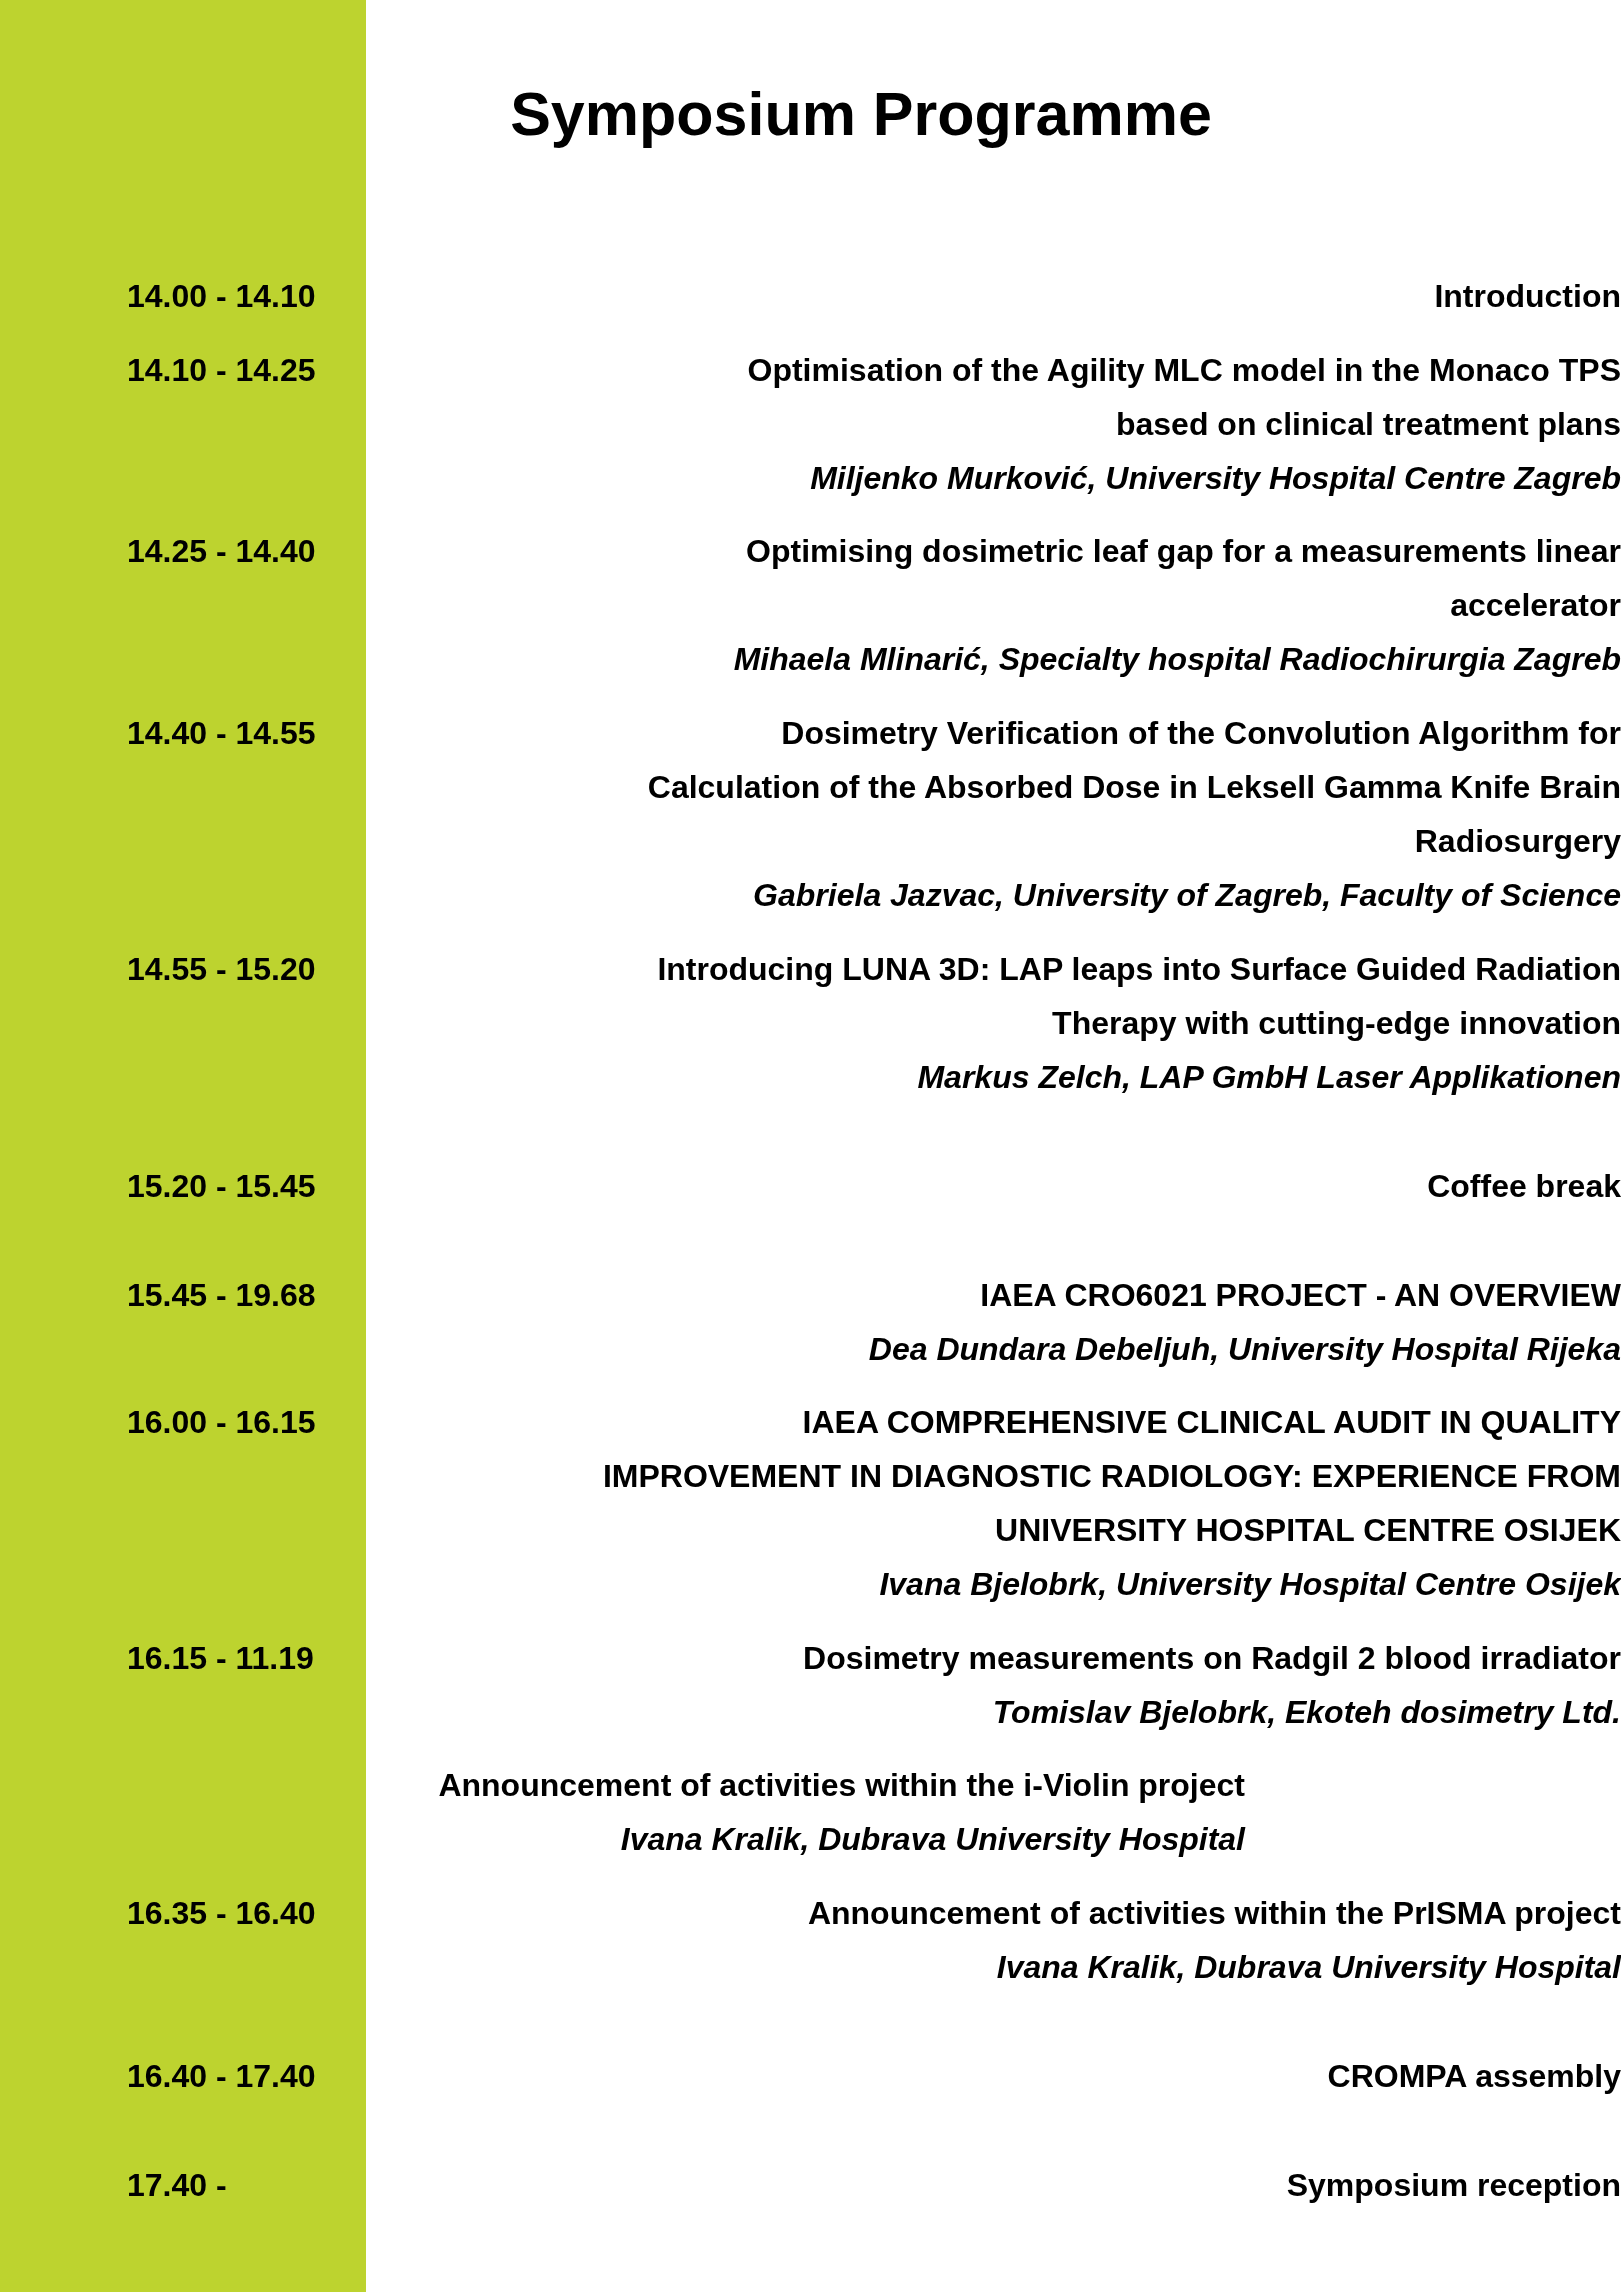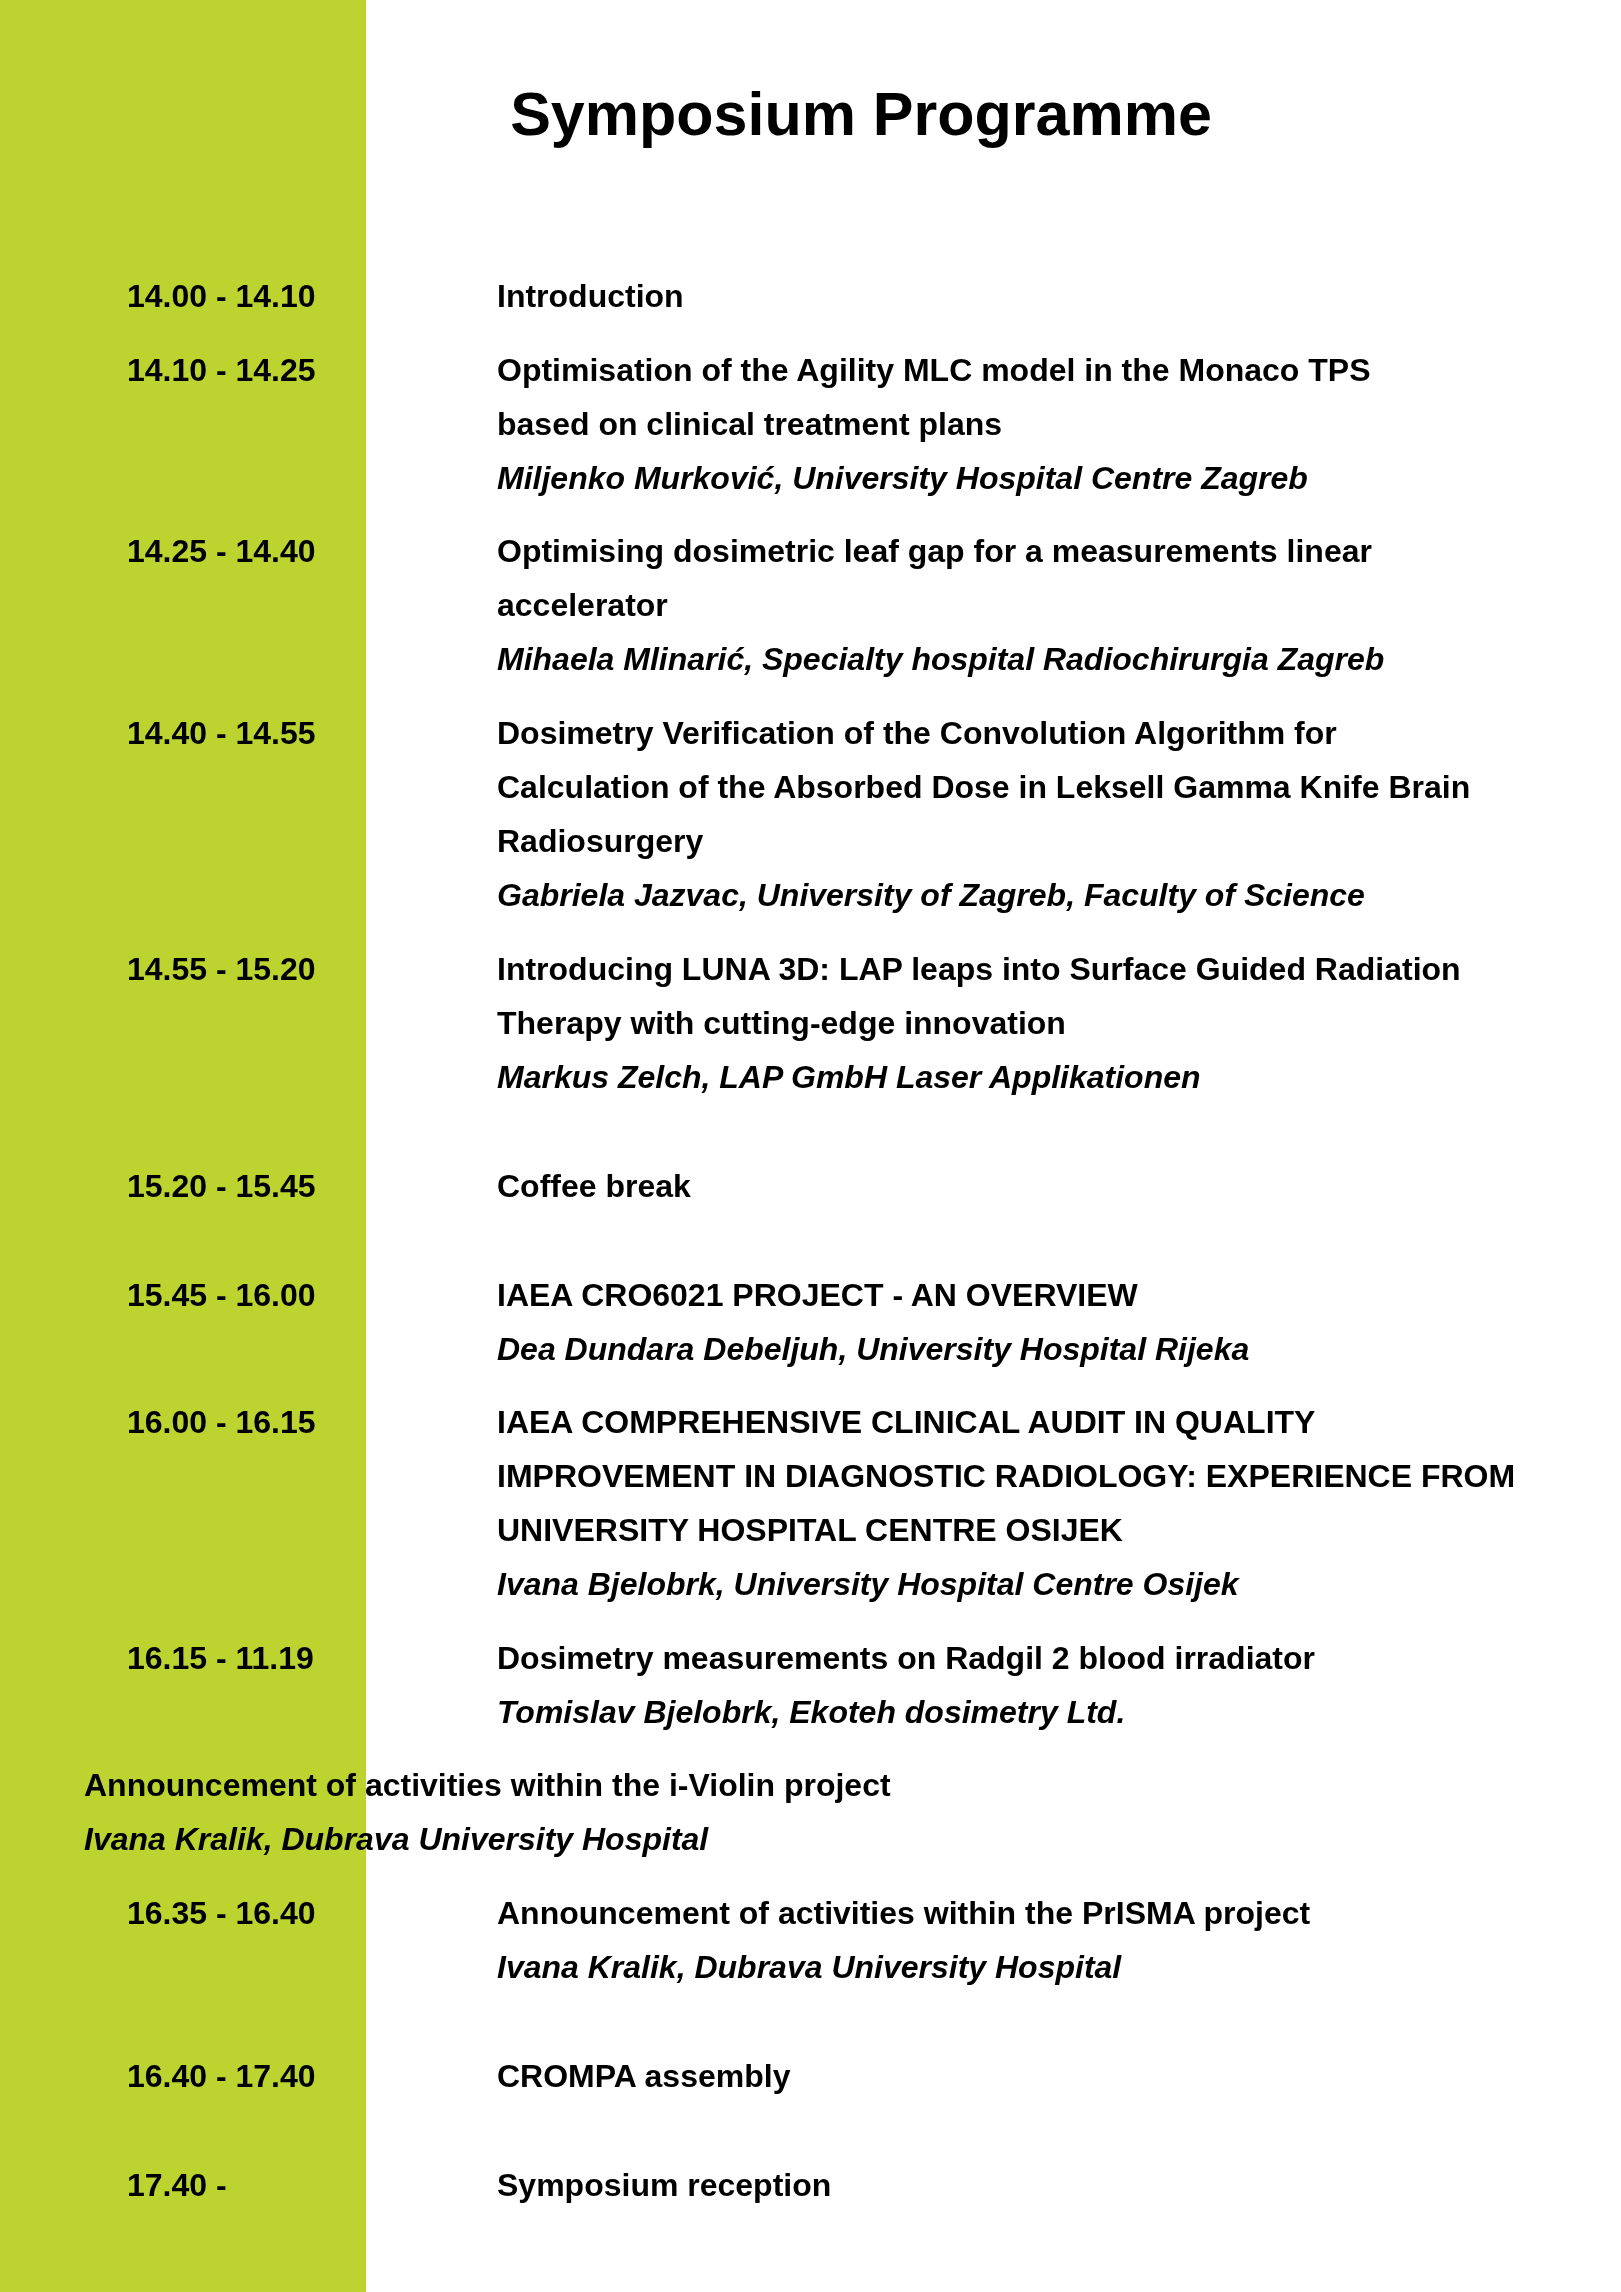--- a/index.html
+++ b/index.html
@@ -52,22 +52,23 @@
   .time {
     flex: none;
     width: 238px;
     padding-left: 127px;
     font-weight: bold;
     font-size: 32px;
     line-height: 54px;
     white-space: nowrap;
   }
   .content {
-    margin-left: 84px;
+    margin-left: 108px;
     width: 1137px;
+    text-align: right;
   }
   .session-title {
     font-weight: bold;
     font-size: 32px;
     line-height: 54px;
     white-space: pre-line;
   }
   .speaker {
     font-style: italic;
     font-size: 32px;
@@ -123,21 +124,21 @@
           <div class="speaker">Markus Zelch, LAP GmbH Laser Applikationen</div>
         </div>
       </div>
       <div class="row gap-large">
         <div class="time">15.20 - 15.45</div>
         <div class="content">
           <div class="session-title">Coffee break</div>
         </div>
       </div>
       <div class="row gap-large">
-        <div class="time">15.45 - 16.00</div>
+        <div class="time">15.45 - 19.68</div>
         <div class="content">
           <div class="session-title">IAEA CRO6021 PROJECT - AN OVERVIEW</div>
           <div class="speaker">Dea Dundara Debeljuh, University Hospital Rijeka</div>
         </div>
       </div>
       <div class="row">
         <div class="time">16.00 - 16.15</div>
         <div class="content">
           <div class="session-title">IAEA COMPREHENSIVE CLINICAL AUDIT IN QUALITY
 IMPROVEMENT IN DIAGNOSTIC RADIOLOGY: EXPERIENCE FROM

